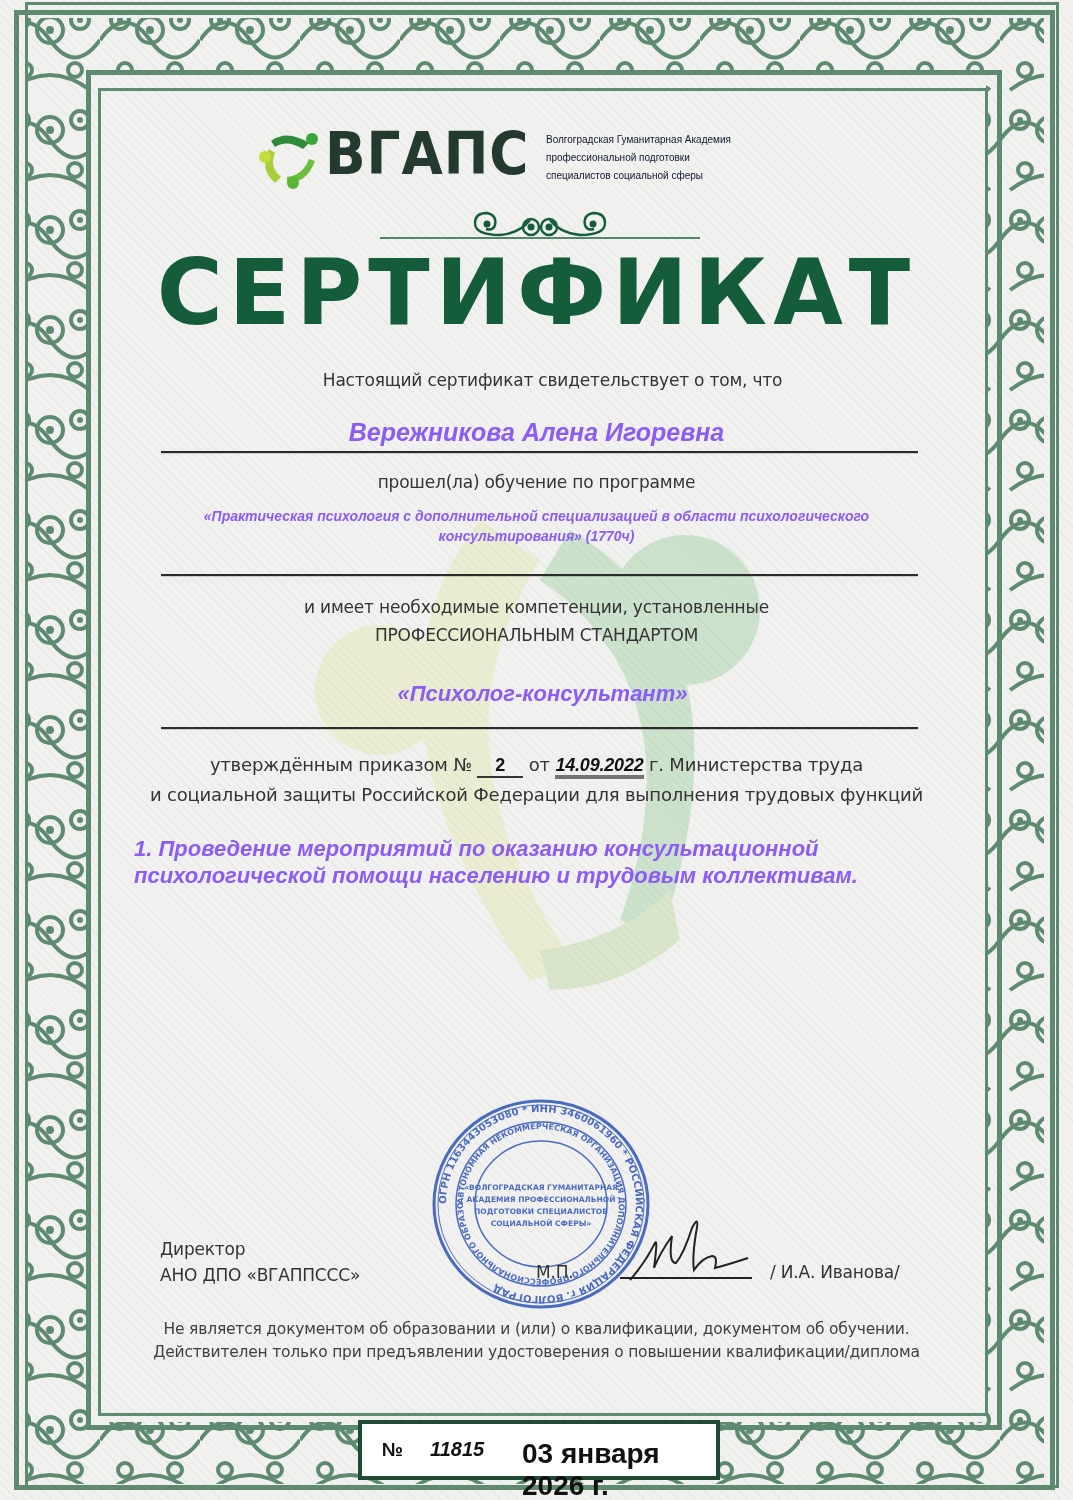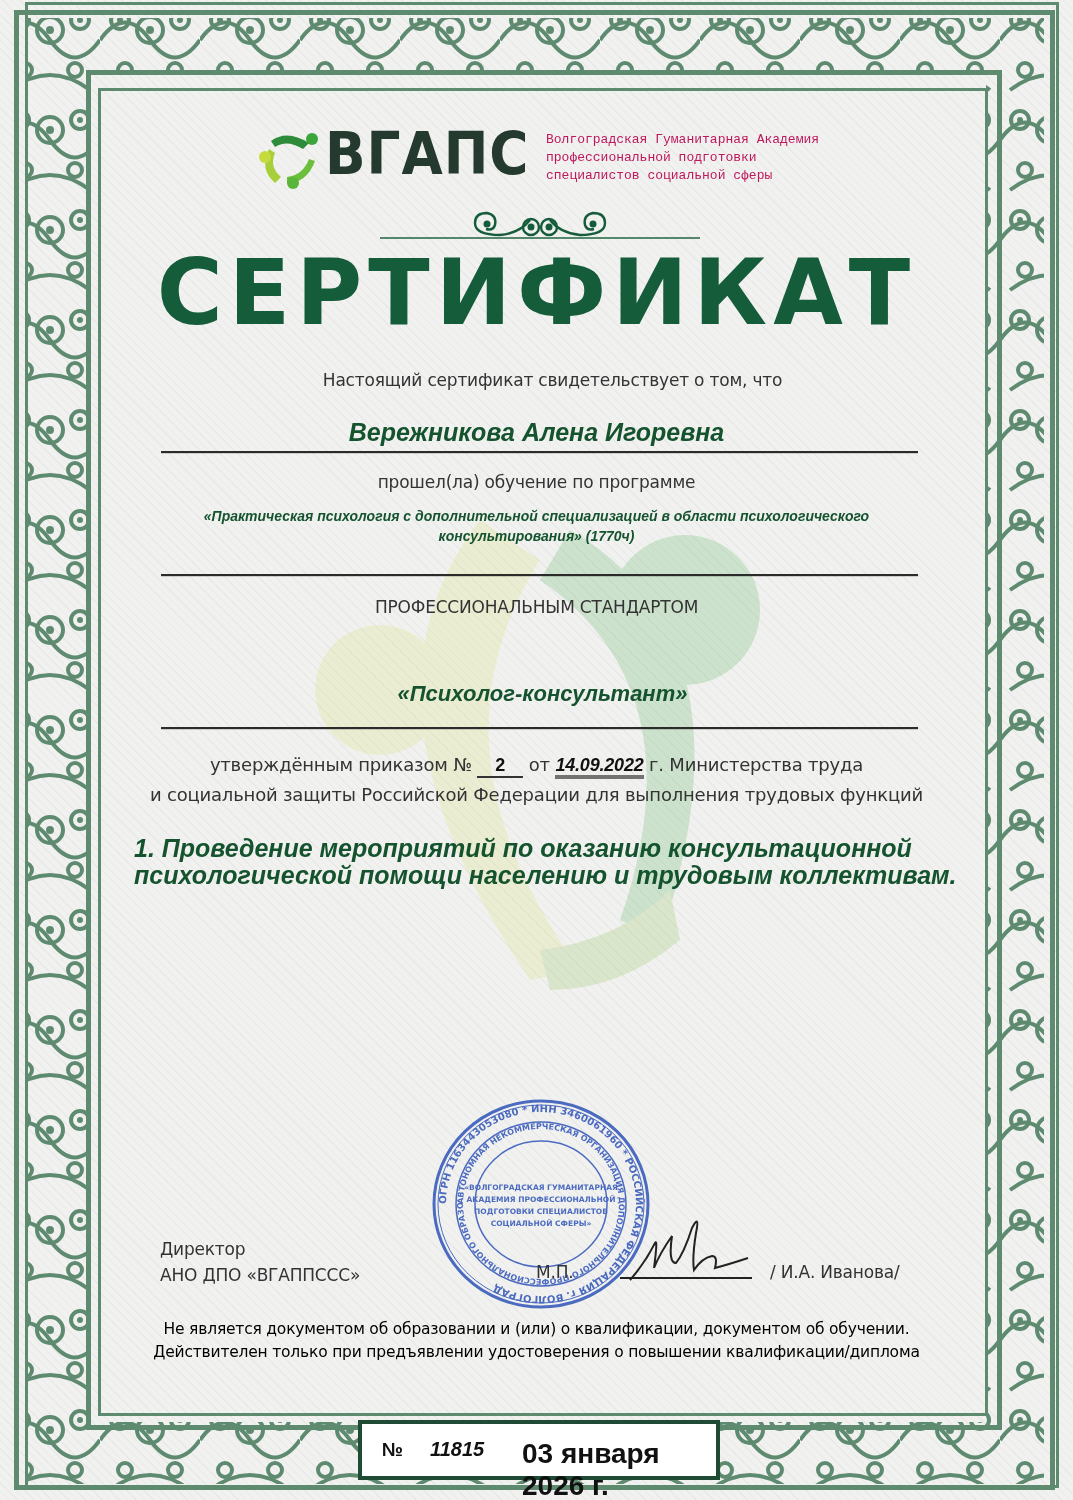--- a/index.html
+++ b/index.html
@@ -8,21 +8,21 @@
     background-color:#f1f1f0;
     background-image: repeating-linear-gradient(45deg, rgba(0,0,0,0.035) 0 1px, transparent 1px 6px);
     font-family:"DejaVu Sans", sans-serif; color:#2a2a2a;
   }
   .abs { position:absolute; }
   
   .frame { position:absolute; border:5px solid #5e8a70; box-sizing:border-box; }
   .frame.thin { border-width:3px; }
   .center { text-align:center; left:0; right:0; }
   .rule { position:absolute; height:2px; background:#2b2b2b; box-shadow:0 1px 0 rgba(0,0,0,0.15); }
-  .serif-bold-italic { font-family:"Liberation Sans", sans-serif; font-weight:bold; font-style:italic; color:#14532d; }
+  .serif-bold-italic { font-family:"Liberation Sans", sans-serif; font-weight:bold; font-style:italic; color:#8b5cf6; }
   .body-text { font-family:"DejaVu Sans", sans-serif; font-size:17px; color:#333; letter-spacing:-0.2px; }
 </style>
 </head>
 <body>
 
 <div class="frame thin" style="left:25px;top:2px;width:1034px;height:1486px;"></div>
 <div class="frame" style="left:14px;top:10px;width:1041px;height:1480px;"></div>
 <svg class="abs" style="left:0;top:0;" width="1073" height="1500">
   <defs>
     <pattern id="orn" width="100" height="100" patternUnits="userSpaceOnUse">
@@ -62,21 +62,21 @@
 <div class="abs" style="left:257px;top:125px;width:570px;height:65px;">
   <svg class="abs" style="left:0;top:2px;" width="62" height="62" viewBox="0 0 62 62">
     <path d="M14 14 Q30 2 52 16 L46 22 Q30 12 18 20 Z" fill="#2e8b3a"></path>
     <circle cx="55" cy="12" r="6" fill="#3ba53b"></circle>
     <path d="M12 22 Q2 42 18 56 L24 50 Q12 40 18 26 Z" fill="#a6cf3a"></path>
     <circle cx="8" cy="30" r="6" fill="#c5dc3c"></circle>
     <path d="M30 56 Q50 56 58 34 L52 32 Q46 48 30 50 Z" fill="#6cbf3a"></path>
     <circle cx="36" cy="56" r="6" fill="#5bb53a"></circle>
   </svg>
   <div class="abs" style="left:68px;top:-6px;font-family:'DejaVu Sans',sans-serif;font-weight:bold;font-size:58px;color:#243a2f;letter-spacing:1px;line-height:70px;transform:scaleX(0.92);transform-origin:left;">ВГАПС</div>
-  <div class="abs" style="left:289px;top:6px;font-family:Liberation Mono, monospace;font-size:13px;color:#be185d;line-height:18px;">
+  <div class="abs" style="left:289px;top:6px;font-family:Liberation Sans, sans-serif;font-size:10px;color:#0f172a;line-height:18px;">
     <div>Волгоградская Гуманитарная Академия</div>
     <div>профессиональной подготовки</div>
     <div>специалистов социальной сферы</div>
   </div>
 </div>
 
 <svg class="abs" style="left:380px;top:205px;" width="320" height="40" viewBox="0 0 320 40">
   <line x1="0" y1="33" x2="320" y2="33" stroke="#2f6d4a" stroke-width="2" opacity="0.8"></line>
   <g fill="none" stroke="#145c3a" stroke-width="2.4">
     <path d="M120 30 Q95 30 95 18 Q95 8 107 8 Q117 10 115 20 Q113 26 106 24"></path>
@@ -103,38 +103,39 @@
 
 <div class="abs center body-text" style="top:472px;">прошел(ла) обучение по программе</div>
 
 <div class="abs center serif-bold-italic" style="top:506px;font-size:14px;line-height:20px;">
   <div>«Практическая психология с дополнительной специализацией в области психологического</div>
   <div>консультирования» (1770ч)</div>
 </div>
 <div class="rule" style="left:161px;top:574px;width:757px;"></div>
 
 <div class="abs center body-text" style="top:593px;line-height:28px;">
+  <div>и имеет необходимые компетенции, установленные</div>
   <div>ПРОФЕССИОНАЛЬНЫМ СТАНДАРТОМ</div>
 </div>
 
 <div class="abs center serif-bold-italic" style="top:681px;font-size:22px;margin-left:12px;">«Психолог-консультант»</div>
 <div class="rule" style="left:161px;top:727px;width:757px;"></div>
 
 <div class="abs center body-text" style="top:750px;font-size:18px;line-height:30px;">
   <div>
     <span>утверждённым приказом №</span>
     <span style="display:inline-block;min-width:46px;border-bottom:2px solid #333;font-family:'Liberation Sans',sans-serif;font-weight:bold;color:#111;text-align:center;line-height:22px;">2</span>
     <span>от</span>
     <span style="border-bottom:4px solid #737373;font-family:'Liberation Sans',sans-serif;font-weight:bold;font-style:italic;color:#111;line-height:22px;">14.09.2022</span>
     <span>г. Министерства труда</span>
   </div>
   <div>и социальной защиты Российской Федерации для выполнения трудовых функций</div>
 </div>
 
-<div class="abs serif-bold-italic" style="left:134px;top:835px;font-size:25px;line-height:27px;">
+<div class="abs serif-bold-italic" style="left:134px;top:835px;font-size:22px;line-height:27px;">
   <div>1. Проведение мероприятий по оказанию консультационной</div>
   <div>психологической помощи населению и трудовым коллективам.</div>
 </div>
 
 <svg class="abs" style="left:430px;top:1098px;opacity:0.85;" width="222" height="212" viewBox="0 0 222 212">
   <defs>
     <path id="outerArc" d="M111 106 m-95 0 a95 92 0 1 1 190 0 a95 92 0 1 1 -190 0"></path>
     <path id="innerArc" d="M111 106 m-78 0 a78 75 0 1 1 156 0 a78 75 0 1 1 -156 0"></path>
   </defs>
   <ellipse cx="111" cy="106" rx="107" ry="103" fill="none" stroke="#2f54b8" stroke-width="3"></ellipse>
@@ -159,21 +160,21 @@
   <div>Директор</div>
   <div>АНО ДПО «ВГАППССС»</div>
 </div>
 <div class="abs body-text" style="left:516px;top:1262px;margin-left:20px;">М.П.</div>
 <svg class="abs" style="left:620px;top:1208px;" width="140" height="75" viewBox="0 0 140 75">
   <line x1="0" y1="70" x2="132" y2="70" stroke="#222" stroke-width="2"></line>
   <path d="M10 72 Q25 55 35 35 Q38 30 34 60 Q40 45 52 28 Q48 55 56 55 Q64 45 72 20 Q80 5 76 25 Q72 50 74 62 Q82 50 92 48 Q98 48 95 60 Q110 56 128 50" fill="none" stroke="#222" stroke-width="2"></path>
 </svg>
 <div class="abs body-text" style="left:770px;top:1262px;">/ И.А. Иванова/</div>
 
-<div class="abs center body-text" style="top:1318px;font-size:15.5px;line-height:23px;color:#000000;">
+<div class="abs center body-text" style="top:1318px;font-size:15.5px;line-height:23px;color:#404040;">
   <div>Не является документом об образовании и (или) о квалификации, документом об обучении.</div>
   <div>Действителен только при предъявлении удостоверения о повышении квалификации/диплома</div>
 </div>
 
 <div class="abs" style="left:358px;top:1420px;width:362px;height:60px;background:#fff;border:4px solid #1f4b34;box-sizing:border-box;font-family:'Liberation Sans',sans-serif;font-weight:bold;font-size:19px;color:#111;">
   <span class="abs" style="left:20px;top:15px;">№</span>
   <span class="abs" style="left:68px;top:14px;font-style:italic;font-size:20px;">11815</span>
   <span class="abs" style="left:160px;top:14px;font-size:28px;">03 января 2026 г.</span>
 </div>
 

